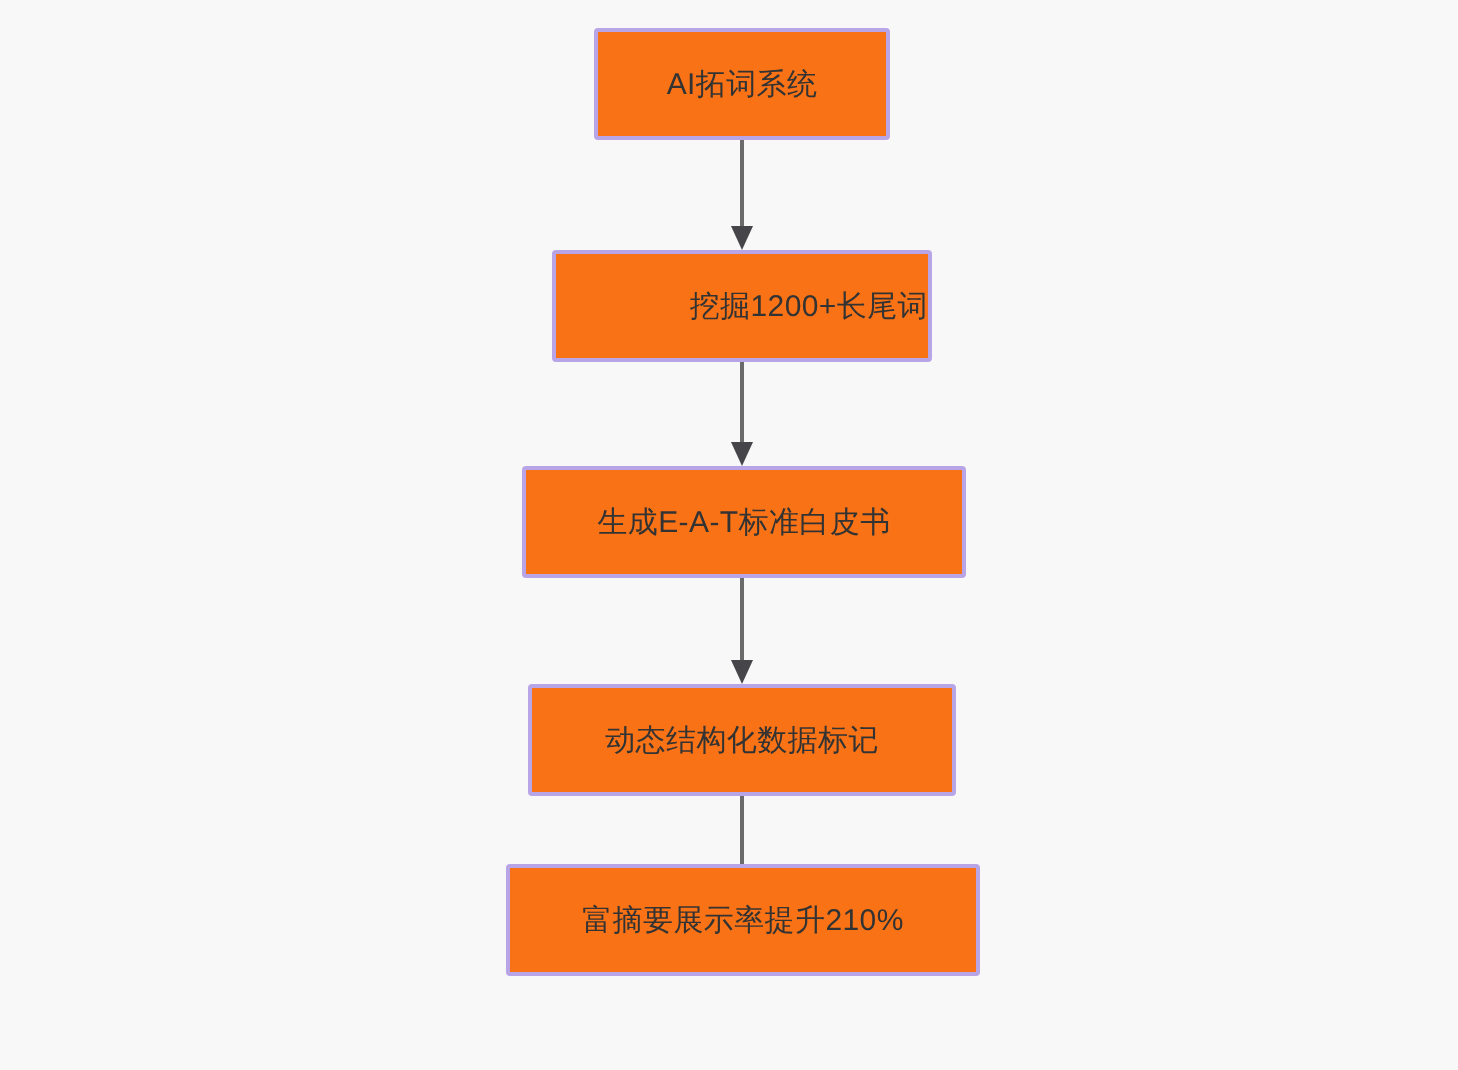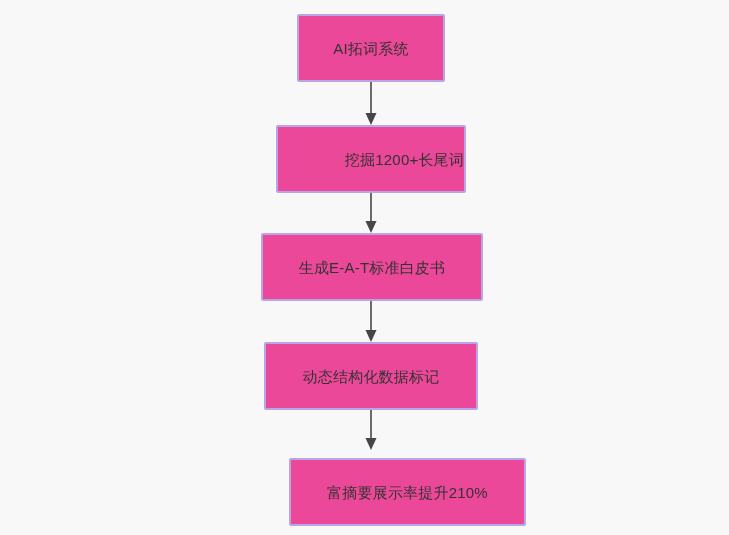--- a/index.html
+++ b/index.html
@@ -14,27 +14,27 @@
     overflow: hidden;
   }
   #flowchart {
     position: relative;
     width: 729px;
     height: 535px;
   }
   .node {
     position: absolute;
     box-sizing: border-box;
-    background: #ec4899;
+    background: #f97316;
     border: 2px solid #b8a5e8;
     border-radius: 2px;
     display: flex;
     align-items: center;
     justify-content: center;
-    height: 68px;
+    height: 56px;
   }
   .node-label {
     color: #333333;
     font-size: 15px;
     line-height: 1;
     letter-spacing: 0.2px;
     white-space: nowrap;
     font-weight: 400;
   }
   .edge {
@@ -88,17 +88,17 @@
   </div>
 
   <div class="node" style="left:261px; top:233px; width:222px;">
     <span class="node-label">生成E-A-T标准白皮书</span>
   </div>
 
   <div class="node" style="left:264px; top:342px; width:214px;">
     <span class="node-label">动态结构化数据标记</span>
   </div>
 
-  <div class="node" style="left:253px; top:458px; width:237px;margin-left:36px;">
+  <div class="node" style="left:253px; top:432px; width:237px;">
     <span class="node-label">富摘要展示率提升210%</span>
   </div>
 
 </div>
 
 </body></html>

